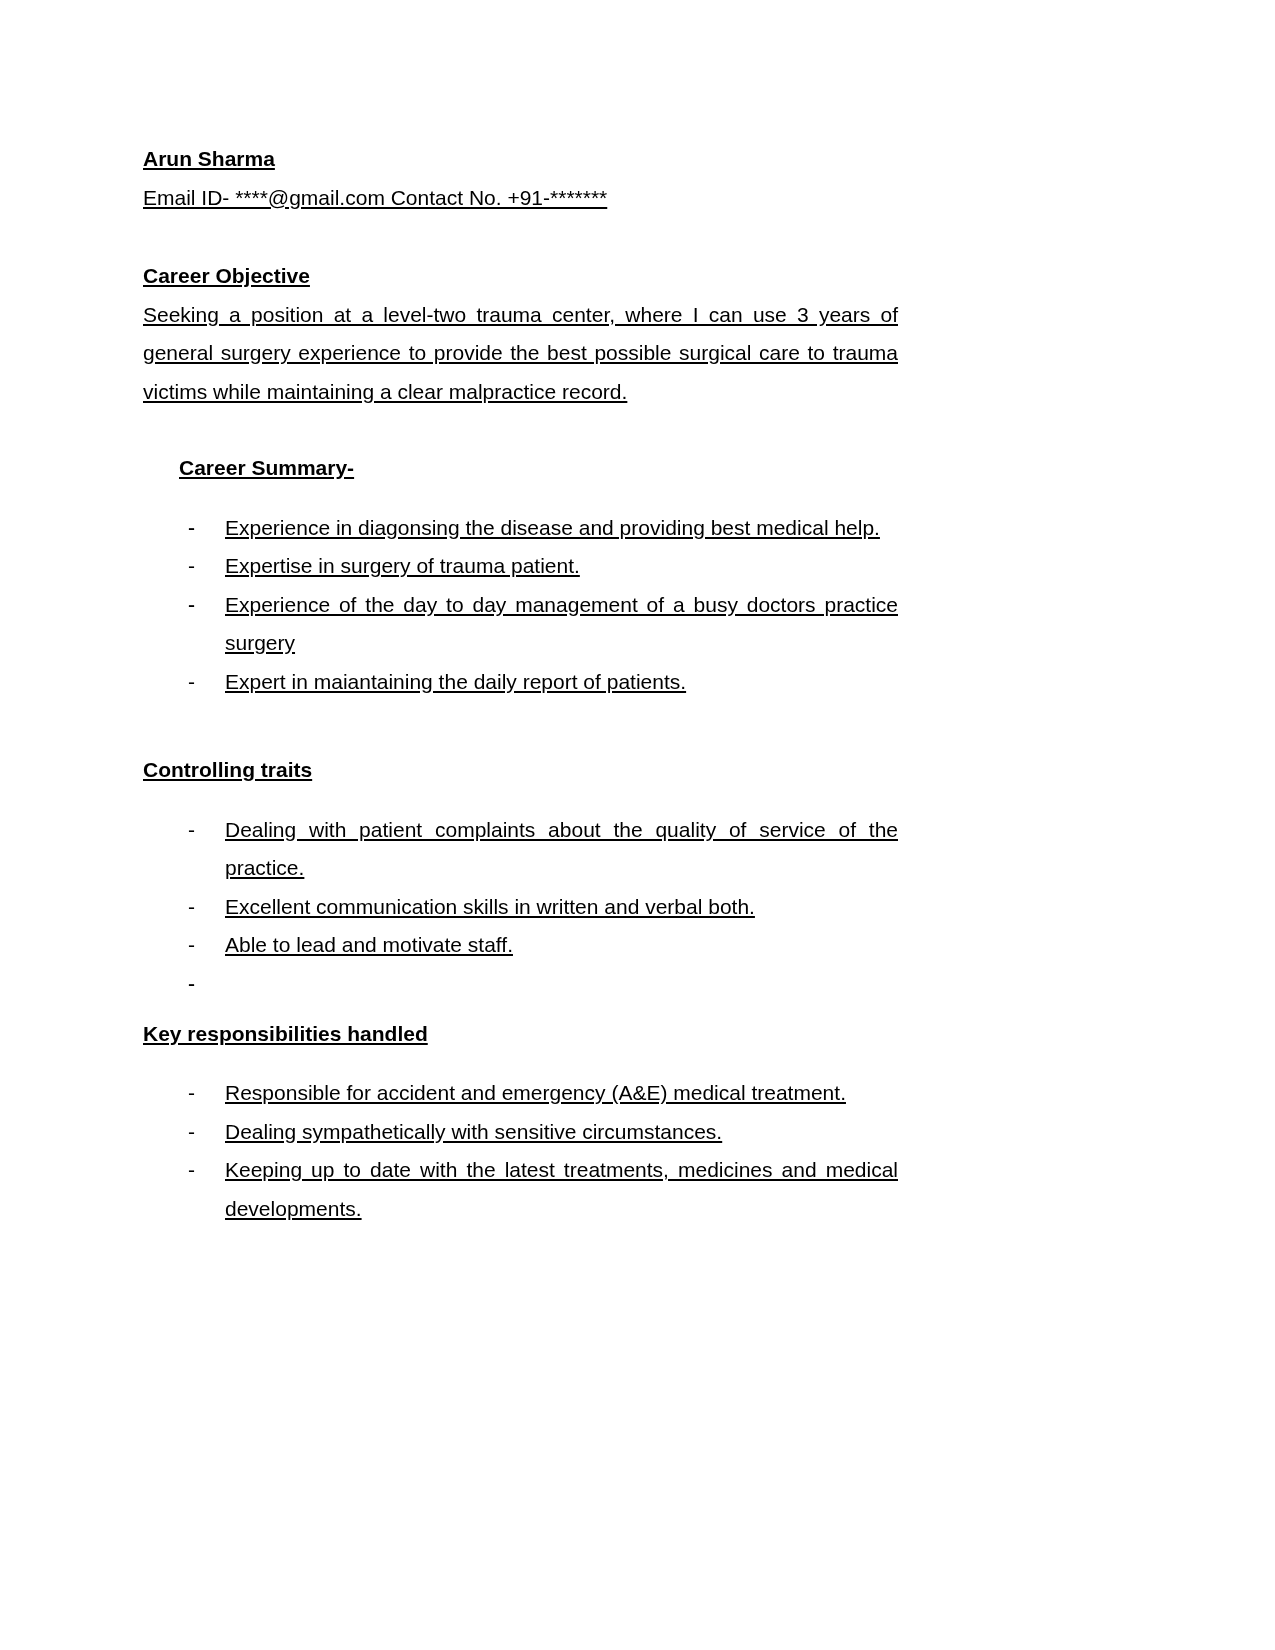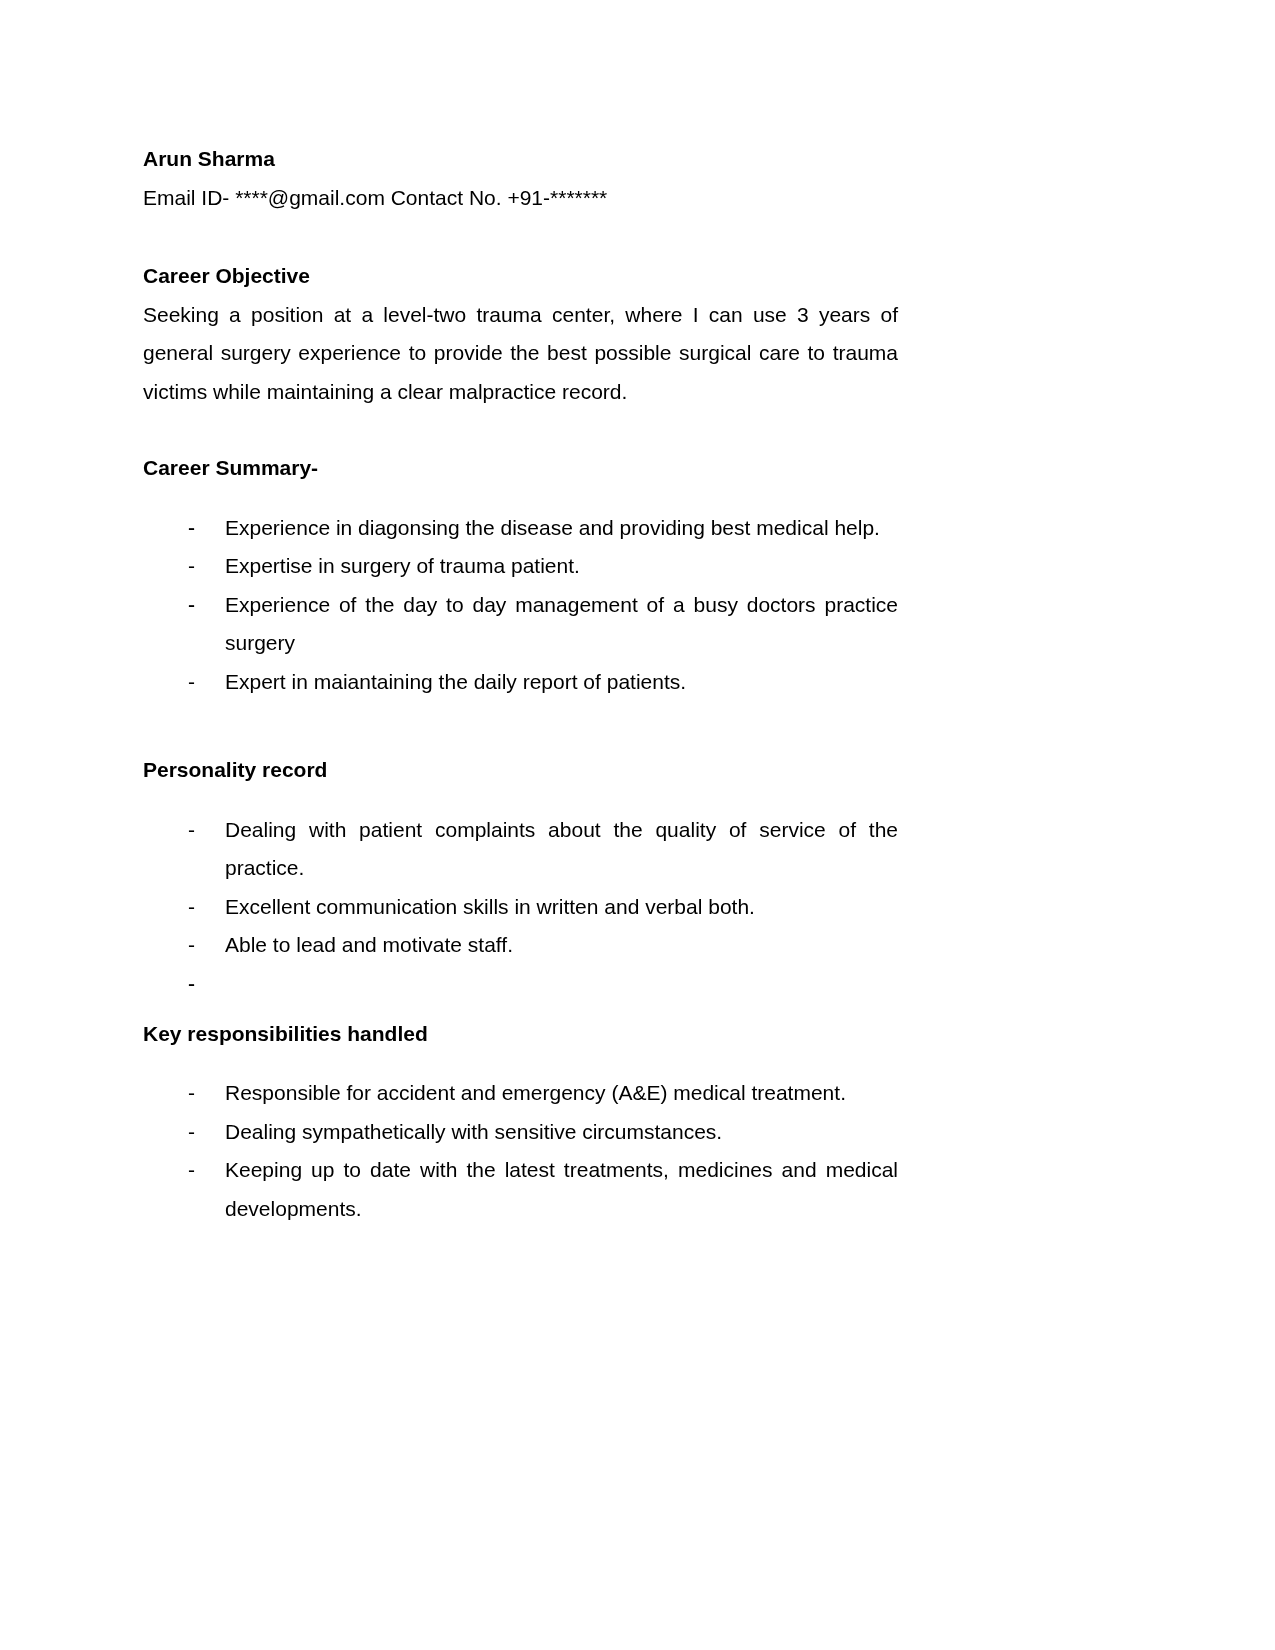--- a/index.html
+++ b/index.html
@@ -12,32 +12,33 @@
     width: 1275px;
     height: 1592px;
     background: #ffffff;
     box-sizing: border-box;
     padding: 140px 377px 0 143px;
     color: #000000;
     font-family: "Liberation Sans", "DejaVu Sans", sans-serif;
     font-size: 21px;
     line-height: 38.5px;
     overflow: hidden;
+    text-decoration: underline;
   }
   .name {
     font-weight: bold;
   }
   .contact {
     font-weight: normal;
   }
   .heading {
     font-weight: bold;
   }
   .h-co { margin-top: 40px; }
-  .h-cs { margin-top: 38px; }
+  .h-cs { margin-top: 38px; margin-left: 36px; }
   .h-pt { margin-top: 50px; }
   .h-kr { margin-top: 50px; }
   p.para {
     margin: 0;
     text-align: justify;
   }
   ul.list {
     list-style: none;
     margin: 21px 0 0 0;
     padding: 0;
@@ -84,21 +85,21 @@
     <li>
       <span class="marker">-</span>
       <span class="txt">Experience of the day to day management of a busy doctors practice surgery</span>
     </li>
     <li>
       <span class="marker">-</span>
       <span class="txt">Expert in maiantaining the daily report of patients.</span>
     </li>
   </ul>
 
-  <div class="heading h-pt">Personality record</div>
+  <div class="heading h-pt">Controlling traits</div>
   <ul class="list">
     <li>
       <span class="marker">-</span>
       <span class="txt">Dealing with patient complaints about the quality of service of the practice.</span>
     </li>
     <li>
       <span class="marker">-</span>
       <span class="txt">Excellent communication skills in written and verbal both.</span>
     </li>
     <li>

